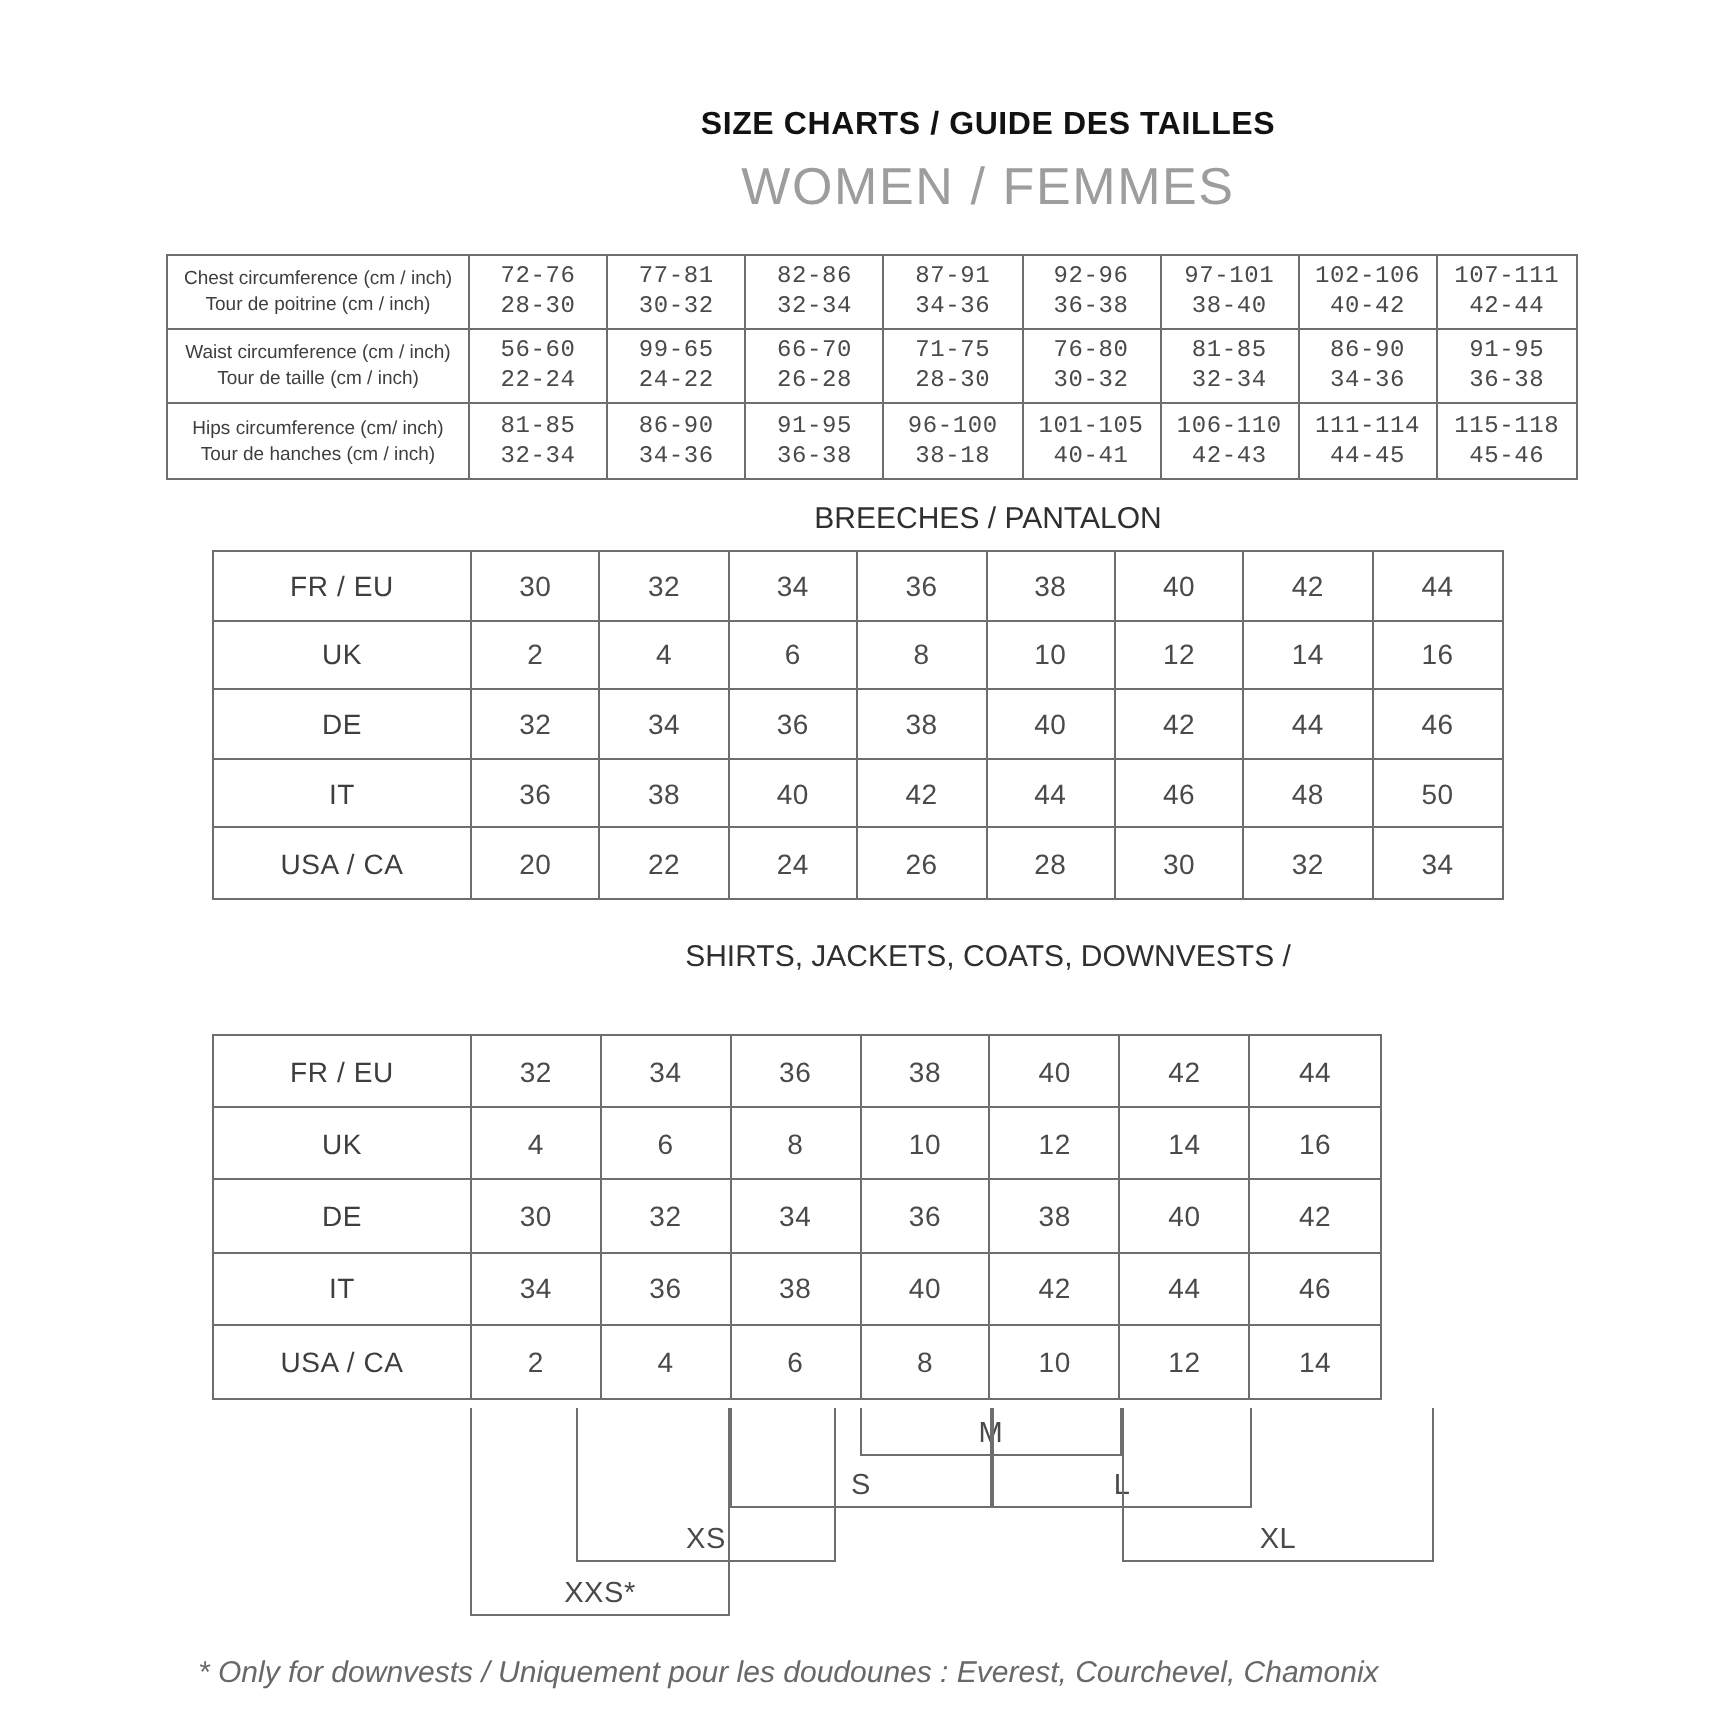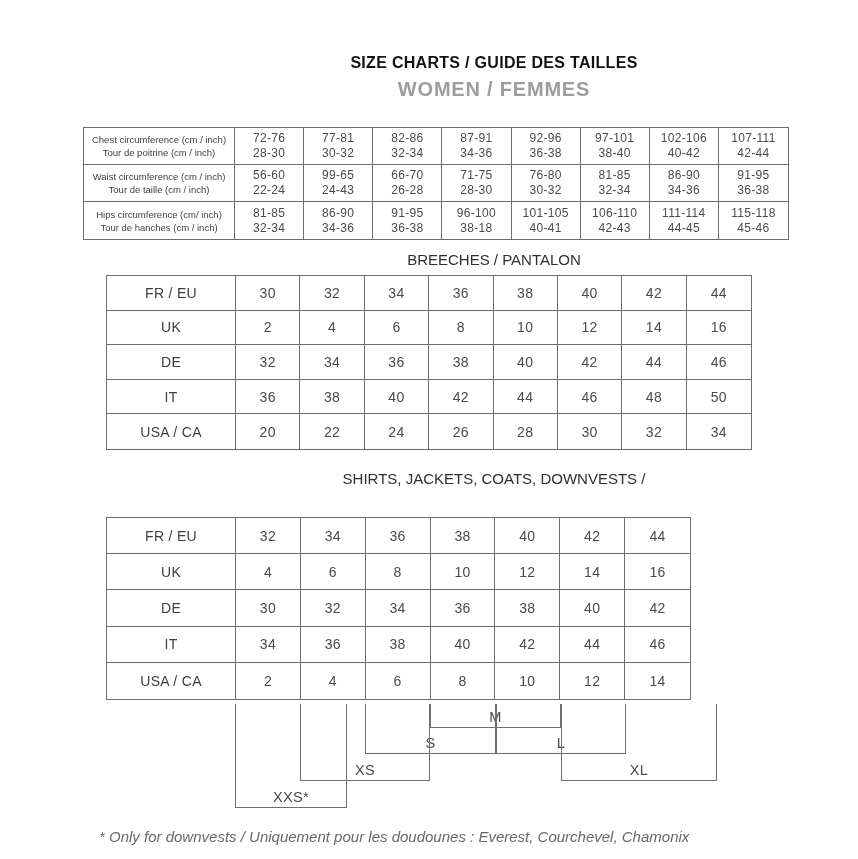--- a/index.html
+++ b/index.html
@@ -6,40 +6,40 @@
   .page {
     position:relative; width:858px; height:859px; background:#ffffff;
     font-family:"Liberation Sans", sans-serif; color:#4a4a4a; overflow:hidden;
   }
   .title {
     position:absolute; top:54px; left:494px; transform:translateX(-50%);
     white-space:nowrap; font-size:16px; font-weight:700; color:#121212; letter-spacing:0.3px;
   }
   .subtitle {
     position:absolute; top:78px; left:494px; transform:translateX(-50%);
-    white-space:nowrap; font-size:20px; font-weight:700; color:#9d9d9d; letter-spacing:0.8px;
+    white-space:nowrap; font-size:26px; font-weight:400; color:#9d9d9d; letter-spacing:0.8px;
   }
   .sec-heading {
     position:absolute; left:494px; transform:translateX(-50%);
     white-space:nowrap; font-size:15px; color:#2f2f2f; text-align:center; line-height:18px;
   }
   
   .tbl { position:absolute; border:1px solid #6e6e6e; box-sizing:border-box; background:#fff; }
   .trow { display:grid; box-sizing:border-box; }
   .trow:not(:last-child) { border-bottom:1px solid #6e6e6e; }
   .cell {
     display:flex; flex-direction:column; align-items:center; justify-content:center;
     box-sizing:border-box; text-align:center; overflow:hidden;
   }
   .cell:not(:last-child) { border-right:1px solid #6e6e6e; }
 
   .tbl-measure { left:83px; top:127px; width:706px; }
   .tbl-measure .trow { grid-template-columns:151px repeat(8,1fr); height:37px; }
   .tbl-measure .label-cell { font-size:9.5px; line-height:13px; color:#3e3e3e; }
-  .tbl-measure .value-cell { font-size:12px; line-height:15px; color:#4a4a4a; letter-spacing:0.3px; }
+  .tbl-measure .value-cell { font-size:12px; line-height:15px; color:#4a4a4a; letter-spacing:0.3px;font-family:Liberation Mono, monospace; }
 
   .tbl-breeches { left:106px; top:275px; width:646px; }
   .tbl-breeches .trow { grid-template-columns:129px repeat(8,1fr); height:34.6px; }
 
   .tbl-shirts { left:106px; top:517px; width:585px; }
   .tbl-shirts .trow { grid-template-columns:129px repeat(7,1fr); height:36.2px; }
 
   .tbl-breeches .cell, .tbl-shirts .cell { font-size:14px; color:#4a4a4a; letter-spacing:0.3px; }
   .tbl-breeches .label-cell, .tbl-shirts .label-cell { color:#3e3e3e; }
 
@@ -106,21 +106,21 @@
         <div class="cell label-cell">
           <div>Waist circumference (cm / inch)</div>
           <div>Tour de taille (cm / inch)</div>
         </div>
         <div class="cell value-cell">
           <div>56-60</div>
           <div>22-24</div>
         </div>
         <div class="cell value-cell">
           <div>99-65</div>
-          <div>24-43</div>
+          <div>24-22</div>
         </div>
         <div class="cell value-cell">
           <div>66-70</div>
           <div>26-28</div>
         </div>
         <div class="cell value-cell">
           <div>71-75</div>
           <div>28-30</div>
         </div>
         <div class="cell value-cell">
@@ -297,24 +297,24 @@
 
   <div class="bracket" style="left:430px;width:131px;height:24px">
     <span>M</span>
   </div>
   <div class="bracket" style="left:365px;width:131px;height:50px">
     <span>S</span>
   </div>
   <div class="bracket" style="left:496px;width:130px;height:50px">
     <span>L</span>
   </div>
-  <div class="bracket" style="left:300px;width:130px;height:77px">
+  <div class="bracket" style="left:288px;width:130px;height:77px">
     <span>XS</span>
   </div>
   <div class="bracket" style="left:561px;width:156px;height:77px">
     <span>XL</span>
   </div>
-  <div class="bracket" style="left:235px;width:112px;height:104px">
+  <div class="bracket" style="left:235px;width:130px;height:104px">
     <span>XXS*</span>
   </div>
 
   <div class="footnote">* Only for downvests / Uniquement pour les doudounes : Everest, Courchevel, Chamonix</div>
 </div>
 
 </body></html>

